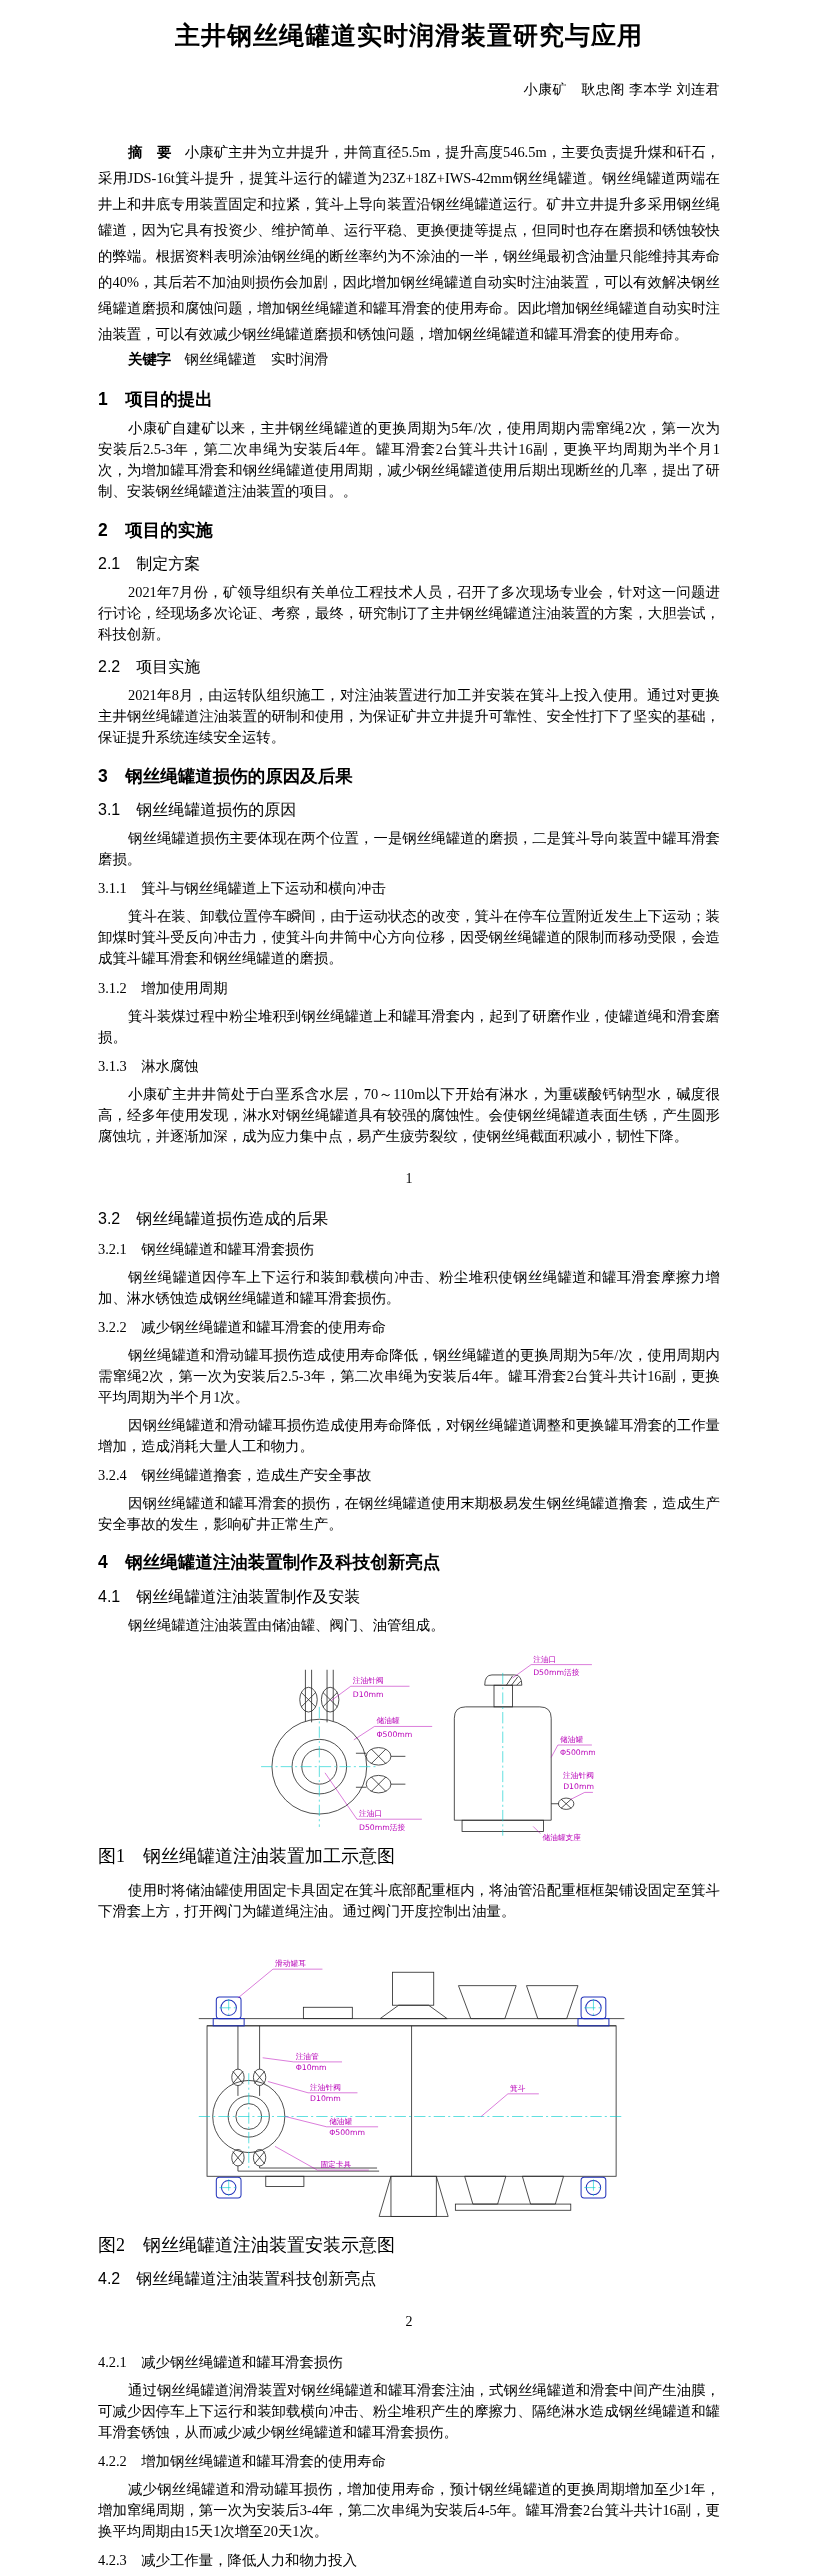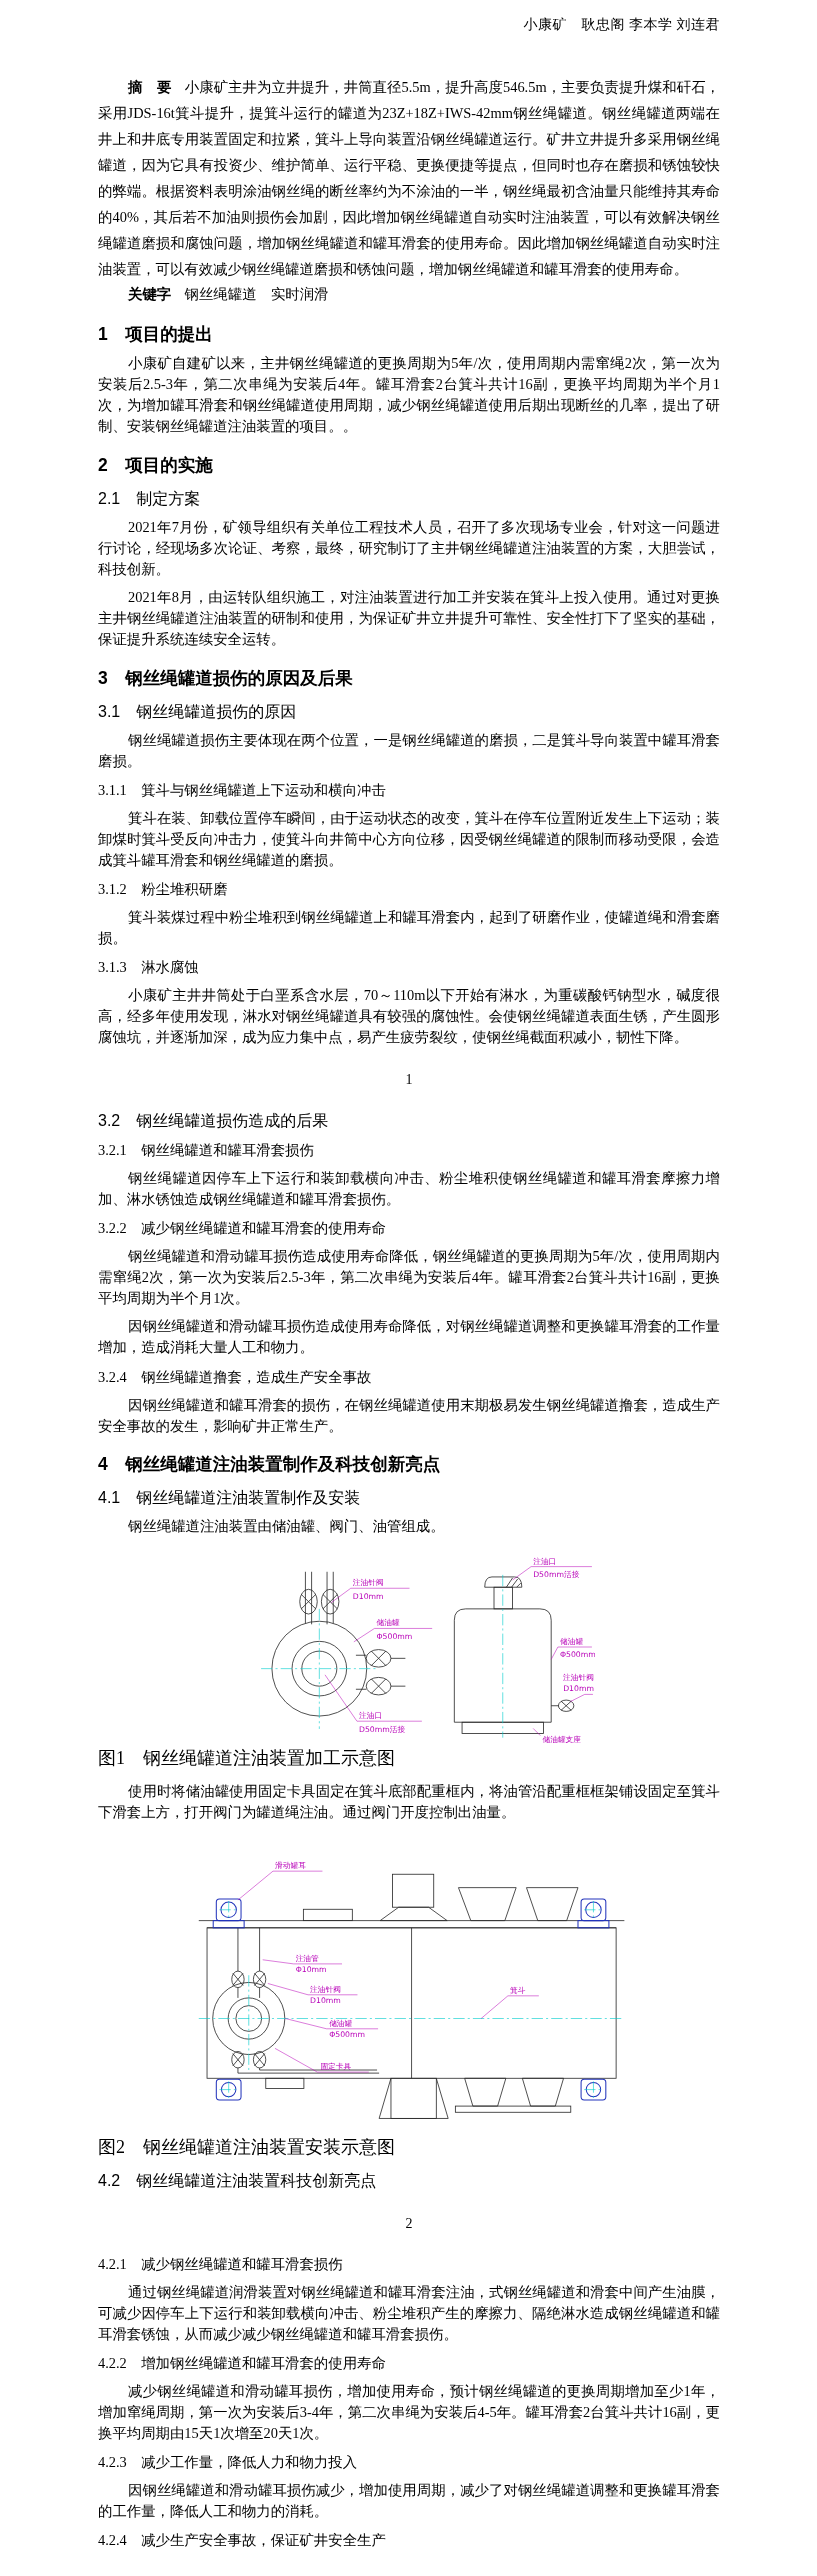--- a/index.html
+++ b/index.html
@@ -24,40 +24,42 @@
   .figure{text-align:center;margin:13.4px 0 2.1px 0;}
   .figcap{text-align:left;font-size:18px;margin:3.1px 0 11.3px 0;}
   svg{display:inline-block;vertical-align:top;}
   .caddash{stroke-dasharray:22 6 4 6;}
 </style>
 </head>
 <body>
 
 <div class="content">
 
+  <div class="title">主井钢丝绳罐道实时润滑装置研究与应用</div>
   <div class="authors">小康矿　耿忠阁 李本学 刘连君</div>
 
   <p class="abs"><span class="b sans lblgap">摘　要</span><span>小康矿主井为立井提升，井筒直径5.5m，提升高度546.5m，主要负责提升煤和矸石，采用JDS-16t箕斗提升，提箕斗运行的罐道为23Z+18Z+IWS-42mm钢丝绳罐道。钢丝绳罐道两端在井上和井底专用装置固定和拉紧，箕斗上导向装置沿钢丝绳罐道运行。矿井立井提升多采用钢丝绳罐道，因为它具有投资少、维护简单、运行平稳、更换便捷等提点，但同时也存在磨损和锈蚀较快的弊端。根据资料表明涂油钢丝绳的断丝率约为不涂油的一半，钢丝绳最初含油量只能维持其寿命的40%，其后若不加油则损伤会加剧，因此增加钢丝绳罐道自动实时注油装置，可以有效解决钢丝绳罐道磨损和腐蚀问题，增加钢丝绳罐道和罐耳滑套的使用寿命。因此增加钢丝绳罐道自动实时注油装置，可以有效减少钢丝绳罐道磨损和锈蚀问题，增加钢丝绳罐道和罐耳滑套的使用寿命。</span></p>
 
   <p class="kwline"><span class="b sans lblgap">关键字</span><span>钢丝绳罐道　实时润滑</span></p>
 
   <div class="h1x">1　项目的提出</div>
   <p class="para">小康矿自建矿以来，主井钢丝绳罐道的更换周期为5年/次，使用周期内需窜绳2次，第一次为安装后2.5-3年，第二次串绳为安装后4年。罐耳滑套2台箕斗共计16副，更换平均周期为半个月1次，为增加罐耳滑套和钢丝绳罐道使用周期，减少钢丝绳罐道使用后期出现断丝的几率，提出了研制、安装钢丝绳罐道注油装置的项目。。</p>
 
   <div class="h1x">2　项目的实施</div>
   <div class="h2x">2.1　制定方案</div>
   <p class="para">2021年7月份，矿领导组织有关单位工程技术人员，召开了多次现场专业会，针对这一问题进行讨论，经现场多次论证、考察，最终，研究制订了主井钢丝绳罐道注油装置的方案，大胆尝试，科技创新。</p>
+  <div class="h2x">2.2　项目实施</div>
   <p class="para">2021年8月，由运转队组织施工，对注油装置进行加工并安装在箕斗上投入使用。通过对更换主井钢丝绳罐道注油装置的研制和使用，为保证矿井立井提升可靠性、安全性打下了坚实的基础，保证提升系统连续安全运转。</p>
 
   <div class="h1x">3　钢丝绳罐道损伤的原因及后果</div>
   <div class="h2x">3.1　钢丝绳罐道损伤的原因</div>
   <p class="para">钢丝绳罐道损伤主要体现在两个位置，一是钢丝绳罐道的磨损，二是箕斗导向装置中罐耳滑套磨损。</p>
   <div class="h3x">3.1.1　箕斗与钢丝绳罐道上下运动和横向冲击</div>
   <p class="para">箕斗在装、卸载位置停车瞬间，由于运动状态的改变，箕斗在停车位置附近发生上下运动；装卸煤时箕斗受反向冲击力，使箕斗向井筒中心方向位移，因受钢丝绳罐道的限制而移动受限，会造成箕斗罐耳滑套和钢丝绳罐道的磨损。</p>
-  <div class="h3x">3.1.2　粉尘堆积研磨</div>
+  <div class="h3x">3.1.2　增加使用周期</div>
   <p class="para">箕斗装煤过程中粉尘堆积到钢丝绳罐道上和罐耳滑套内，起到了研磨作业，使罐道绳和滑套磨损。</p>
   <div class="h3x">3.1.3　淋水腐蚀</div>
   <p class="para">小康矿主井井筒处于白垩系含水层，70～110m以下开始有淋水，为重碳酸钙钠型水，碱度很高，经多年使用发现，淋水对钢丝绳罐道具有较强的腐蚀性。会使钢丝绳罐道表面生锈，产生圆形腐蚀坑，并逐渐加深，成为应力集中点，易产生疲劳裂纹，使钢丝绳截面积减小，韧性下降。</p>
 
   <div class="pageno">1</div>
 
   <div class="h2x">3.2　钢丝绳罐道损伤造成的后果</div>
   <div class="h3x">3.2.1　钢丝绳罐道和罐耳滑套损伤</div>
   <p class="para">钢丝绳罐道因停车上下运行和装卸载横向冲击、粉尘堆积使钢丝绳罐道和罐耳滑套摩擦力增加、淋水锈蚀造成钢丝绳罐道和罐耳滑套损伤。</p>
   <div class="h3x">3.2.2　减少钢丝绳罐道和罐耳滑套的使用寿命</div>

